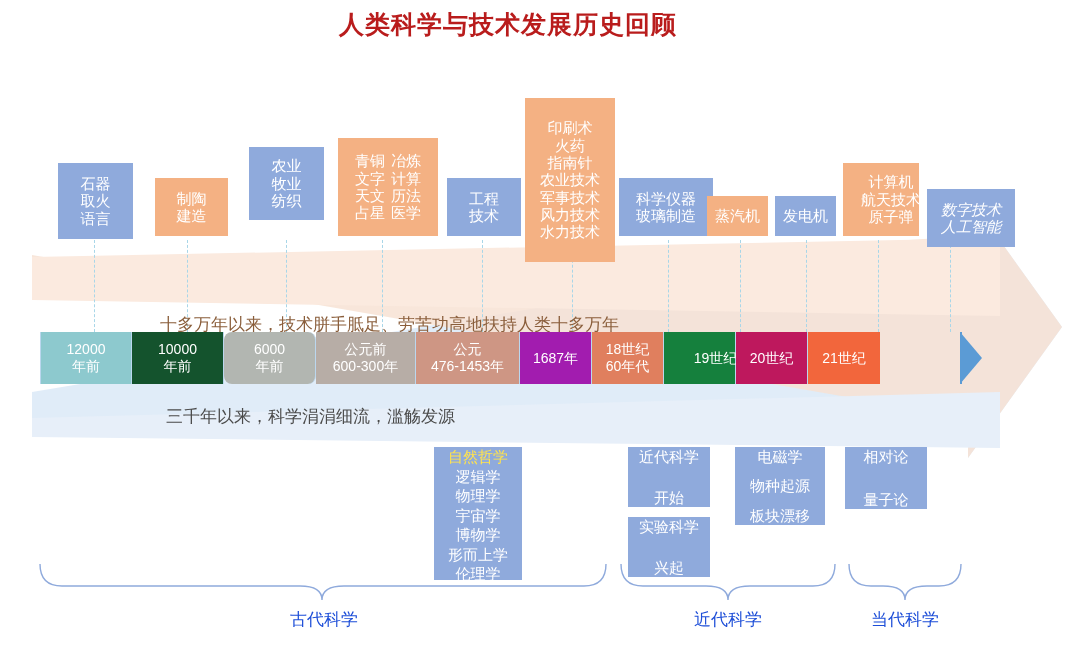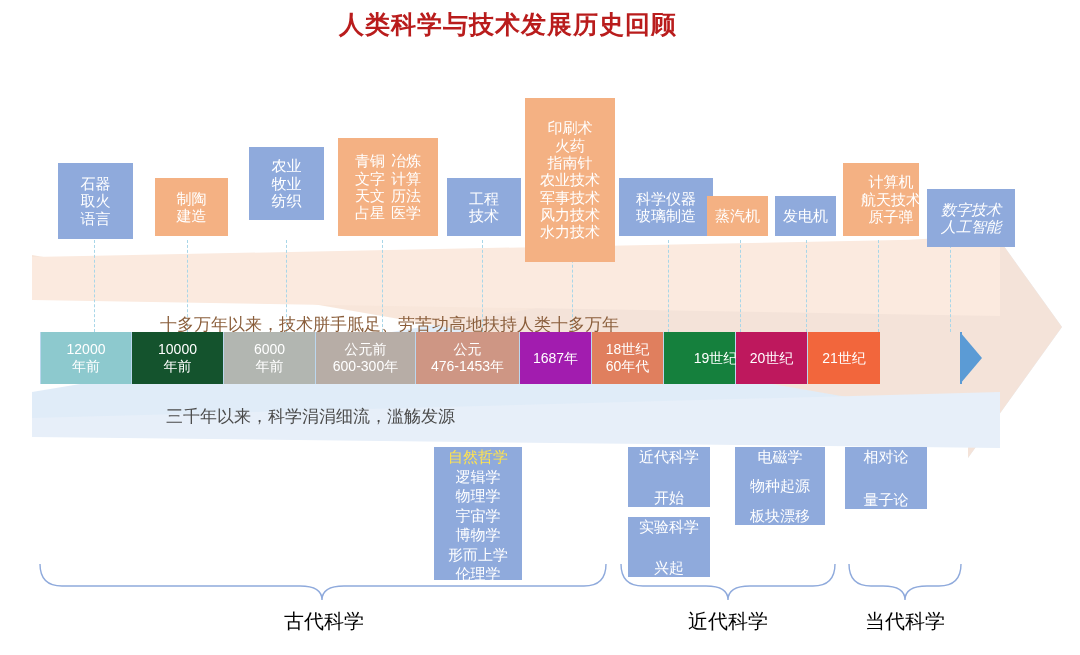--- a/index.html
+++ b/index.html
@@ -57,21 +57,21 @@
     position:absolute;background:#8FAADC;color:#ffffff;
     display:flex;flex-direction:column;align-items:center;justify-content:space-between;
     font-size:15px;line-height:1.3;text-align:center;box-sizing:border-box;
   }
   .sci .ln{display:block;white-space:nowrap;}
   .hl{color:#FFE34D;}
 
   
   .brk{position:absolute;}
   .brk-label{
-    position:absolute;font-size:20px;color:#000000;text-align:center;
+    position:absolute;font-size:17px;color:#1d4ed8;text-align:center;
     white-space:nowrap;
   }
 </style>
 </head>
 <body>
 
 <div id="stage">
 
   <div class="title">人类科学与技术发展历史回顾</div>
 
@@ -175,21 +175,21 @@
 
   <div id="timeline">
     <div class="tcell" style="width:92px;background:#8DC9CE;">
       <span class="ln">12000</span>
       <span class="ln">年前</span>
     </div>
     <div class="tcell" style="width:92px;background:#14532d;">
       <span class="ln">10000</span>
       <span class="ln">年前</span>
     </div>
-    <div class="tcell" style="width:92px;background:#B2B6B1;">
+    <div class="tcell" style="width:92px;background:#B2B6B1;border-radius:8px;">
       <span class="ln">6000</span>
       <span class="ln">年前</span>
     </div>
     <div class="tcell" style="width:100px;background:#B7ADA6;">
       <span class="ln">公元前</span>
       <span class="ln">600-300年</span>
     </div>
     <div class="tcell" style="width:104px;background:#CE9684;">
       <span class="ln">公元</span>
       <span class="ln">476-1453年</span>

